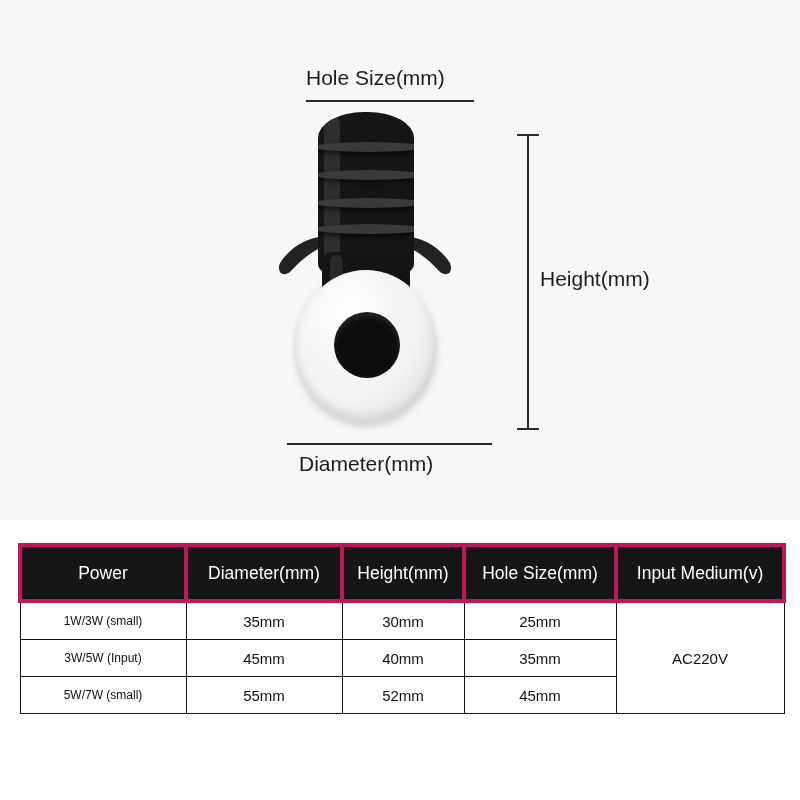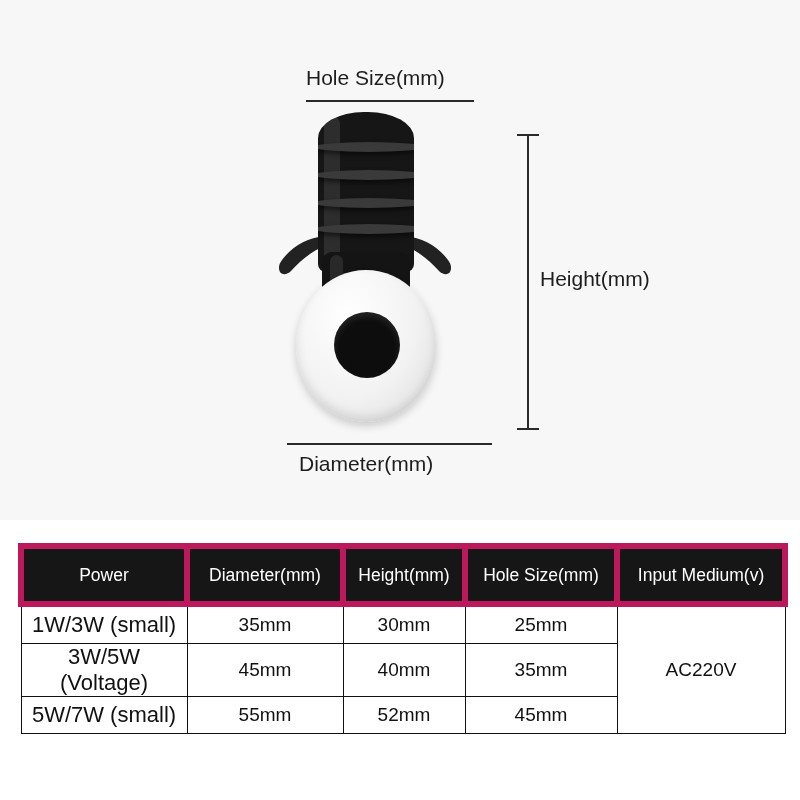--- a/index.html
+++ b/index.html
@@ -188,35 +188,35 @@
     width: 764px;
   }
   table.spec {
     border-collapse: collapse;
     table-layout: fixed;
     width: 764px;
   }
   table.spec th, table.spec td {
     border: 1px solid #111111;
     text-align: center;
-    font-size: 19px;
+    font-size: 15px;
     color: #111111;
     padding: 0;
     height: 36px;
   }
   table.spec thead th {
     background: #161616;
     color: #ffffff;
     font-weight: normal;
     height: 52px;
     font-size: 17.5px;
-    border: 6px solid #be185d;
+    border: 4px solid #be185d;
   }
   table.spec tbody td:first-child {
-    font-size: 22px;
+    font-size: 12px;
   }
   .col-power { width: 166px; }
   .col-dia { width: 156px; }
   .col-height { width: 122px; }
   .col-hole { width: 152px; }
   .col-volt { width: 168px; }
 </style>
 </head>
 <body>
 
@@ -280,21 +280,21 @@
       </thead>
       <tbody>
         <tr>
           <td>1W/3W (small)</td>
           <td>35mm</td>
           <td>30mm</td>
           <td>25mm</td>
           <td rowspan="3">AC220V</td>
         </tr>
         <tr>
-          <td>3W/5W (Voltage)</td>
+          <td>3W/5W (Input)</td>
           <td>45mm</td>
           <td>40mm</td>
           <td>35mm</td>
         </tr>
         <tr>
           <td>5W/7W (small)</td>
           <td>55mm</td>
           <td>52mm</td>
           <td>45mm</td>
         </tr>

